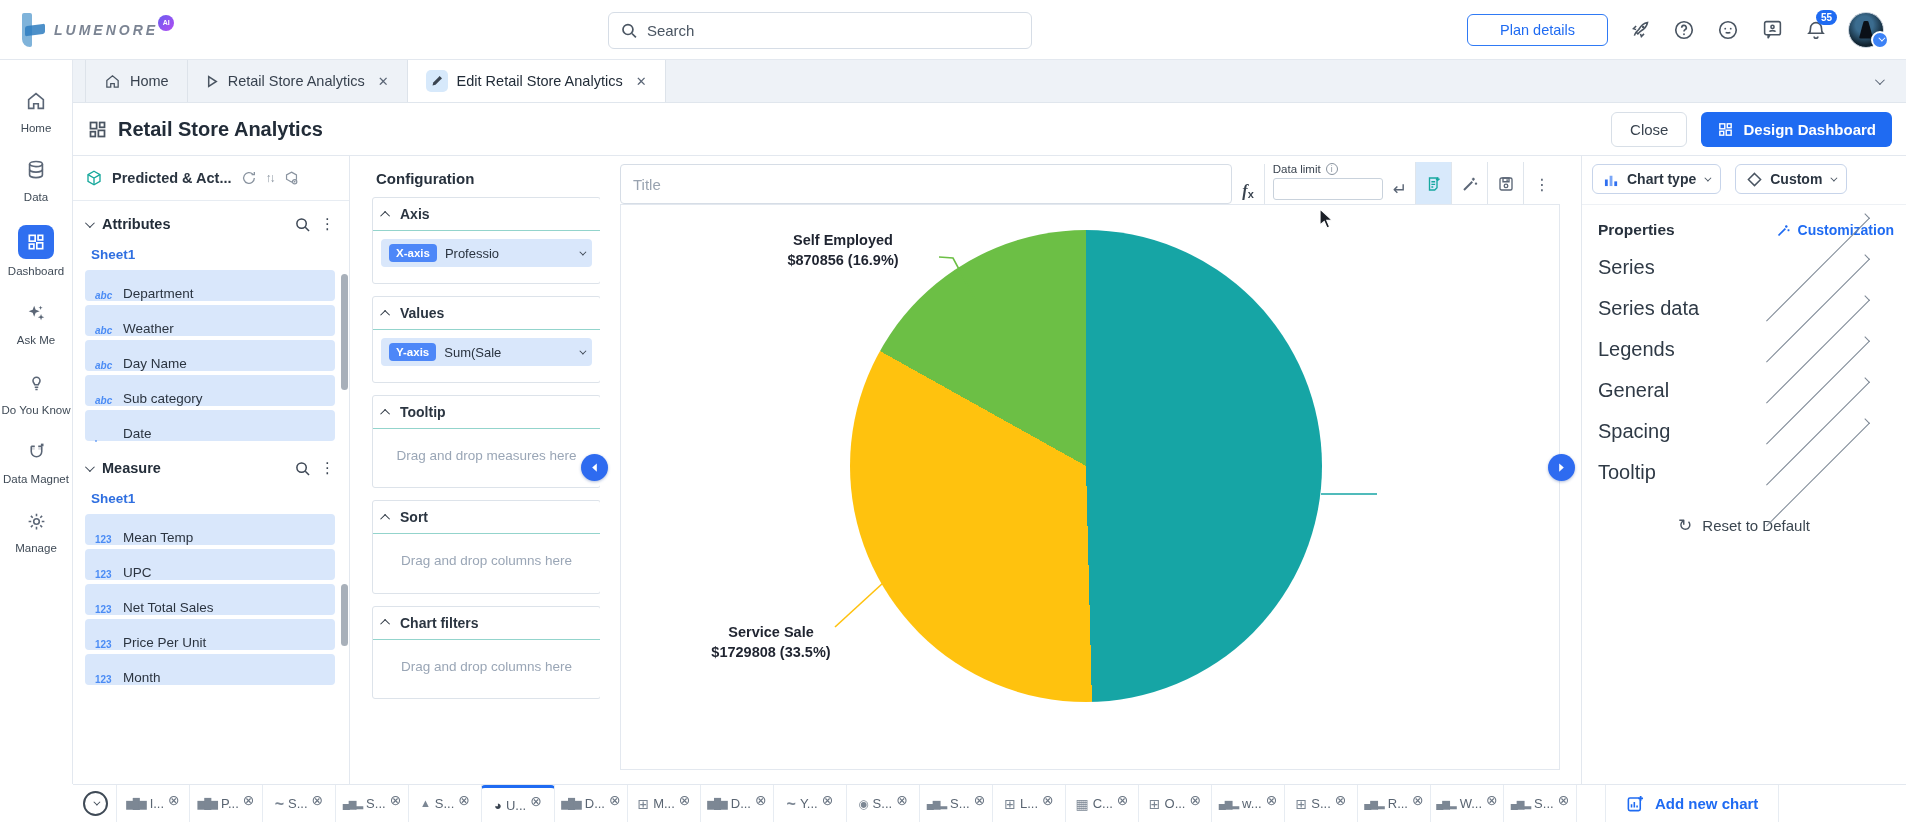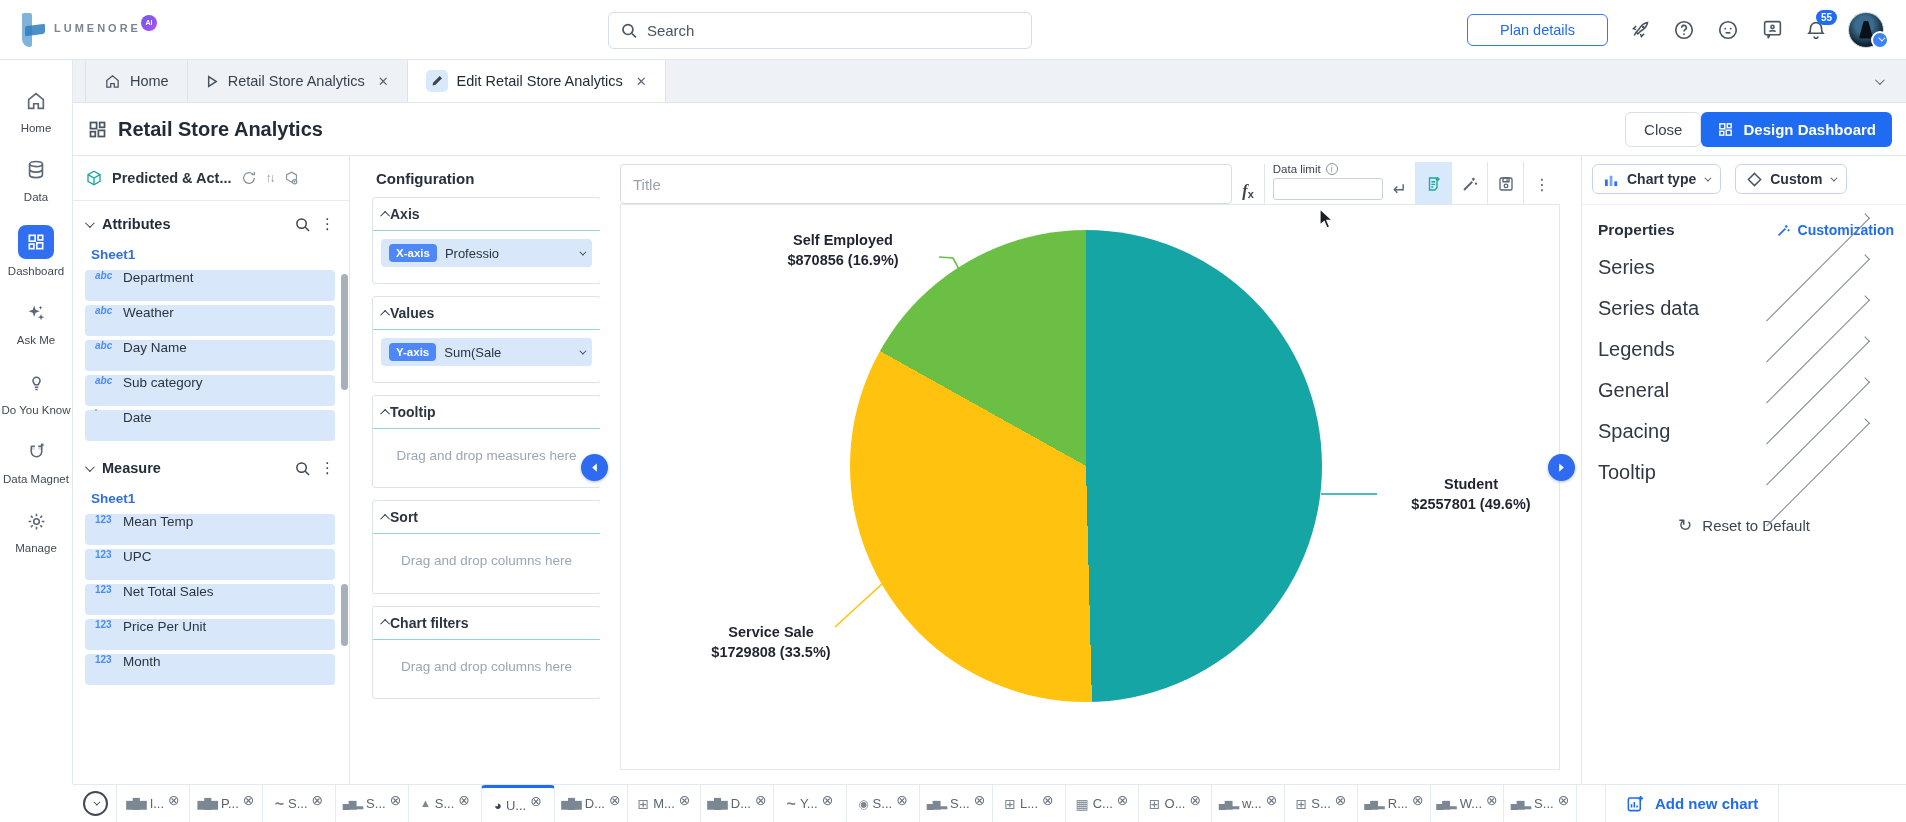--- a/index.html
+++ b/index.html
@@ -6,21 +6,21 @@
   html,body { width:1906px; height:822px; }
   body { font-family:"Liberation Sans","DejaVu Sans",sans-serif; color:#2e3947; background:#fff; overflow:hidden; }
   .app { position:relative; width:1906px; height:822px; background:#fff; }
 
   
   .topbar { position:absolute; left:0; top:0; width:1906px; height:60px; background:#fff; border-bottom:1px solid #e3e8ef; display:flex; align-items:center; }
   .logo { display:flex; align-items:flex-start; margin-left:22px; position:relative; }
   .logo-l { width:26px; height:34px; position:relative; margin-right:6px; }
   .logo-l:before { content:""; position:absolute; left:0; top:0; width:10px; height:34px; background:#7fb3da; border-radius:2px 2px 2px 8px; }
   .logo-l:after { content:""; position:absolute; left:3px; top:12px; width:20px; height:10px; background:#2e7cc0; border-radius:2px; transform:skewY(-8deg); opacity:.85; }
-  .logo-text { font-size:11px; font-weight:700; letter-spacing:3px; color:#7b8493; margin-top:9px; }
+  .logo-text { font-size:14px; font-weight:700; letter-spacing:3px; color:#7b8493; margin-top:9px;font-style:italic; }
   .logo-ai { position:absolute; right:-16px; top:2px; width:16px; height:16px; border-radius:50%; background:linear-gradient(135deg,#6a5cf0,#b14df2); color:#fff; font-size:7px; font-weight:700; display:flex; align-items:center; justify-content:center; }
   .search { position:absolute; left:608px; top:12px; width:424px; height:37px; border:1px solid #d6dde6; border-radius:6px; display:flex; align-items:center; padding:0 12px; gap:10px; background:#fff; }
   .search input { border:none; outline:none; font-size:15px; color:#ec4899; width:100%; font-family:inherit; }
   .search input::placeholder { color:#4a5562; }
   .topbar-right { margin-left:auto; display:flex; align-items:center; gap:20px; padding-right:22px; }
   .plan-btn { border:1px solid #2f7af5; color:#1f6bf2; background:#fff; border-radius:6px; font-size:14.5px; padding:7px 32px; cursor:pointer; font-family:inherit; }
   .tico { width:24px; height:24px; display:flex; align-items:center; justify-content:center; color:#5b6676; }
   .bell-wrap { position:relative; }
   .badge { position:absolute; top:-8px; right:-9px; background:#1f6bf2; color:#fff; border-radius:9px; font-size:10px; font-weight:700; padding:2px 5px; }
   .avatar { width:36px; height:36px; border-radius:50%; background:radial-gradient(circle at 45% 35%,#3b6c8f 0 30%,#10222f 70%); position:relative; border:1px solid #c9d2dc; }
@@ -39,52 +39,52 @@
   .doc-tab { display:flex; align-items:center; gap:9px; padding:0 18px; font-size:14.5px; color:#38424f; border-right:1px solid #dde3ea; cursor:pointer; }
   .doc-tab.active { background:#fff; color:#222c38; }
   .tab-close { color:#5b6676; font-size:13px; margin-left:4px; cursor:pointer; }
   .pencil-chip { width:22px; height:22px; background:#d7e9fb; border-radius:5px; display:flex; align-items:center; justify-content:center; }
   .tabrow-caret { margin-left:auto; align-self:center; margin-right:16px; width:24px; height:24px; border-radius:50%; color:#5b6676; display:flex; align-items:center; justify-content:center; cursor:pointer; }
 
   
   .pagehead { position:absolute; left:73px; top:103px; width:1833px; height:53px; background:#fff; border-bottom:1px solid #e3e8ef; display:flex; align-items:center; padding:0 14px 0 14px; }
   .pagehead .ph-icon { color:#4a5562; margin-right:10px; display:flex; }
   .page-title { font-size:20px; font-weight:700; color:#222c38; }
-  .pagehead-right { margin-left:auto; display:flex; }
+  .pagehead-right { margin-left:auto; display:flex; gap:14px; }
   .close-btn { font-size:15px; color:#39434f; background:#fff; border:1px solid #d8dfe7; border-radius:6px; padding:8px 18px; cursor:pointer; font-family:inherit; }
   .design-btn { font-size:15px; font-weight:600; color:#fff; background:#1f6bf2; border:none; border-radius:6px; padding:9px 16px; display:flex; align-items:center; gap:9px; cursor:pointer; font-family:inherit; }
 
   
   .rail { position:absolute; left:0; top:60px; width:73px; height:724px; background:#fff; border-right:1px solid #e3e8ef; display:flex; flex-direction:column; align-items:center; padding-top:18px; gap:4px; }
   .rail-item { width:70px; display:flex; flex-direction:column; align-items:center; gap:5px; padding:8px 0; cursor:pointer; color:#5b6676; }
   .rail-item .ric { width:34px; height:30px; display:flex; align-items:center; justify-content:center; }
   .rail-item.active .ric { background:#2f6ff0; border-radius:8px; color:#fff; width:36px; height:34px; }
   .rail-label { font-size:11.5px; color:#3f4a56; text-align:center; line-height:1.25; }
 
   
   .fields { position:absolute; left:73px; top:156px; width:277px; height:628px; background:#fff; border-right:1px solid #e3e8ef; overflow:hidden; }
   .fields-head { height:45px; display:flex; align-items:center; gap:9px; padding:0 12px; border-bottom:1px solid #e7ecf2; }
   .ds-name { font-size:14.5px; font-weight:600; color:#2b3541; flex:0 1 auto; white-space:nowrap; }
   .fh-ic { color:#8a94a0; display:flex; align-items:center; cursor:pointer; }
   .fh-ic.updown { font-size:12px; letter-spacing:-2px; }
   .group-head { display:flex; align-items:center; gap:10px; padding:14px 14px 6px 12px; color:#232d39; }
   .group-title { font-size:14.5px; font-weight:600; flex:1; }
   .kebab { color:#3c4654; font-size:15px; cursor:pointer; }
   .sheet-label { color:#2f6fe0; font-size:13.5px; font-weight:600; padding:8px 0 4px 18px; }
-  .fitem { display:flex; align-items:flex-start; gap:10px; background:#d9e7fb; border-radius:4px; margin:4px 14px 4px 12px; height:31px; padding:0 10px; font-size:13.5px; color:#2b3440; cursor:grab; }
+  .fitem { display:flex; align-items:flex-end; gap:10px; background:#d9e7fb; border-radius:4px; margin:4px 14px 4px 12px; height:31px; padding:0 10px; font-size:13.5px; color:#2b3440; cursor:grab; }
   .ficon { color:#4b8cf5; font-size:10px; font-weight:700; font-style:italic; width:18px; }
   .cal-icon { width:13px; height:13px; border:1.5px solid #4b8cf5; border-radius:3px; position:relative; }
   .cal-icon:before { content:""; position:absolute; left:1px; right:1px; top:2px; height:2.5px; background:#4b8cf5; }
   .scroll-thumb { position:absolute; width:7px; border-radius:4px; background:#a8b0ba; }
 
   
   .config { position:absolute; left:362px; top:156px; width:250px; height:628px; background:#fff; border-right:1px solid #e3e8ef; padding:0 10px; overflow:hidden; }
   .config-title { font-size:15px; font-weight:600; color:#27313d; padding:14px 4px 10px 4px; }
   .csec { border:1px solid #dde3ea; border-radius:3px; margin-bottom:12px; }
-  .csec-head { display:flex; align-items:center; padding:8px 10px; border-bottom:1px solid #93d4cc; font-size:14px; font-weight:600; color:#2b3541; cursor:pointer; }
+  .csec-head { display:flex; align-items:center; gap:10px; padding:8px 10px; border-bottom:1px solid #93d4cc; font-size:14px; font-weight:600; color:#2b3541; cursor:pointer; }
   .csec-body { padding:8px; min-height:52px; }
   .chip-row { display:flex; align-items:center; gap:8px; background:#d9e7fb; border-radius:4px; padding:5px 8px; cursor:pointer; }
   .chip { background:#4d87f8; color:#fff; font-size:11.5px; border-radius:4px; padding:3px 7px; font-weight:600; }
   .chip-val { font-size:13px; color:#2b3440; flex:1; white-space:nowrap; overflow:hidden; }
   .dropzone { color:#9aa6b6; font-size:13.5px; text-align:center; line-height:1.65; padding:8px 6px 12px 6px; }
 
   
   .chartregion { position:absolute; left:600px; top:156px; width:981px; height:628px; background:#fff; }
   .charttoolbar { position:absolute; left:20px; top:6px; width:940px; height:44px; display:flex; align-items:stretch; }
   .title-input { flex:1; border:1px solid #d6dde6; border-radius:4px; margin:2px 0; padding:0 12px; font-size:15px; color:#3a4450; outline:none; font-family:inherit; }
@@ -540,24 +540,20 @@
       <div class="pie" style="background: conic-gradient(rgb(22, 165, 165) 0deg, rgb(22, 165, 165) 178.56deg, rgb(255, 194, 14) 178.56deg, rgb(255, 194, 14) 299.16deg, rgb(108, 191, 69) 299.16deg, rgb(108, 191, 69) 360deg);"></div>
       <svg class="leaders">
         <polyline points="318,52 332,53 354,94" fill="none" stroke-width="1.6" stroke="#6CBF45"></polyline>
         <polyline points="700,289 756,289" fill="none" stroke-width="1.6" stroke="#16A5A5"></polyline>
         <polyline points="262,378 214,422" fill="none" stroke-width="1.6" stroke="#FFC20E"></polyline>
       </svg>
       <div class="pie-label pl-self">
         <div>Self Employed</div>
         <div>$870856 (16.9%)</div>
       </div>
-      <div class="pie-label pl-student">
-        <div>Student</div>
-        <div>$2557801 (49.6%)</div>
-      </div>
       <div class="pie-label pl-service">
         <div>Service Sale</div>
         <div>$1729808 (33.5%)</div>
       </div>
     </div>
 
     <span class="nav-arrow nav-prev">
       <svg width="11" height="11" viewBox="0 0 12 12">
           <path d="M8.5 1.5 3.5 6l5 4.5z" fill="#fff"></path>
         </svg>

